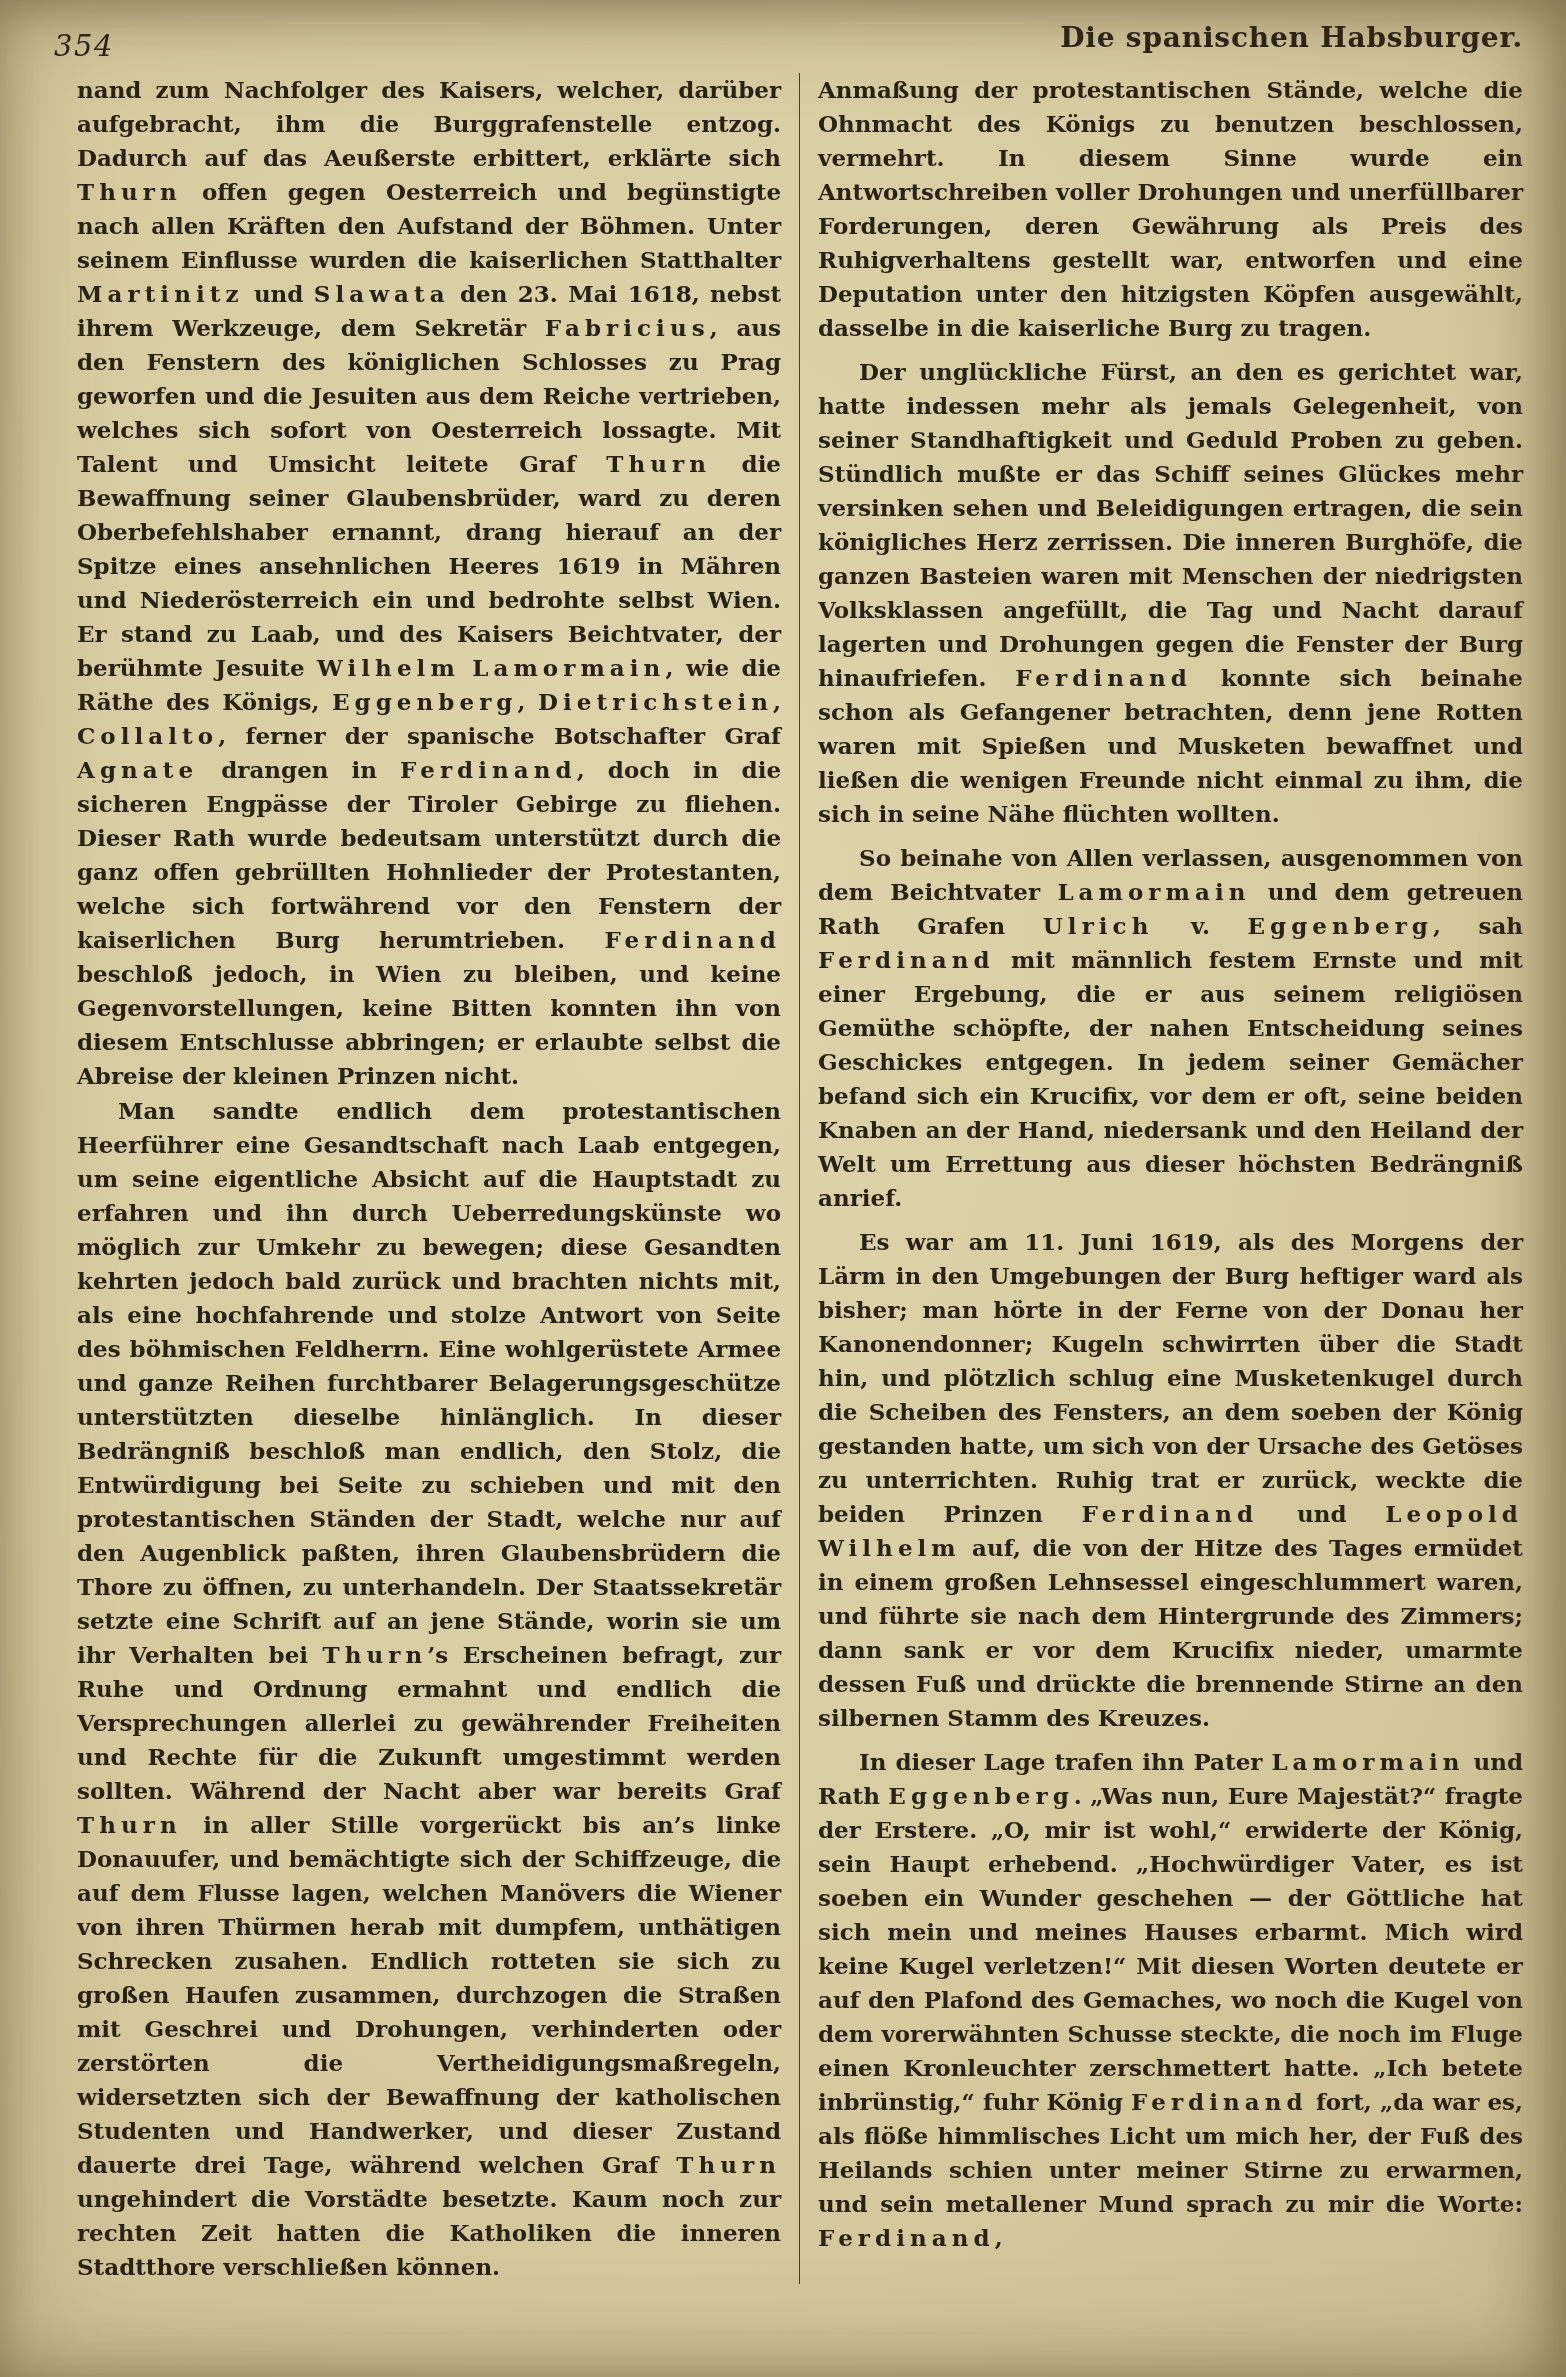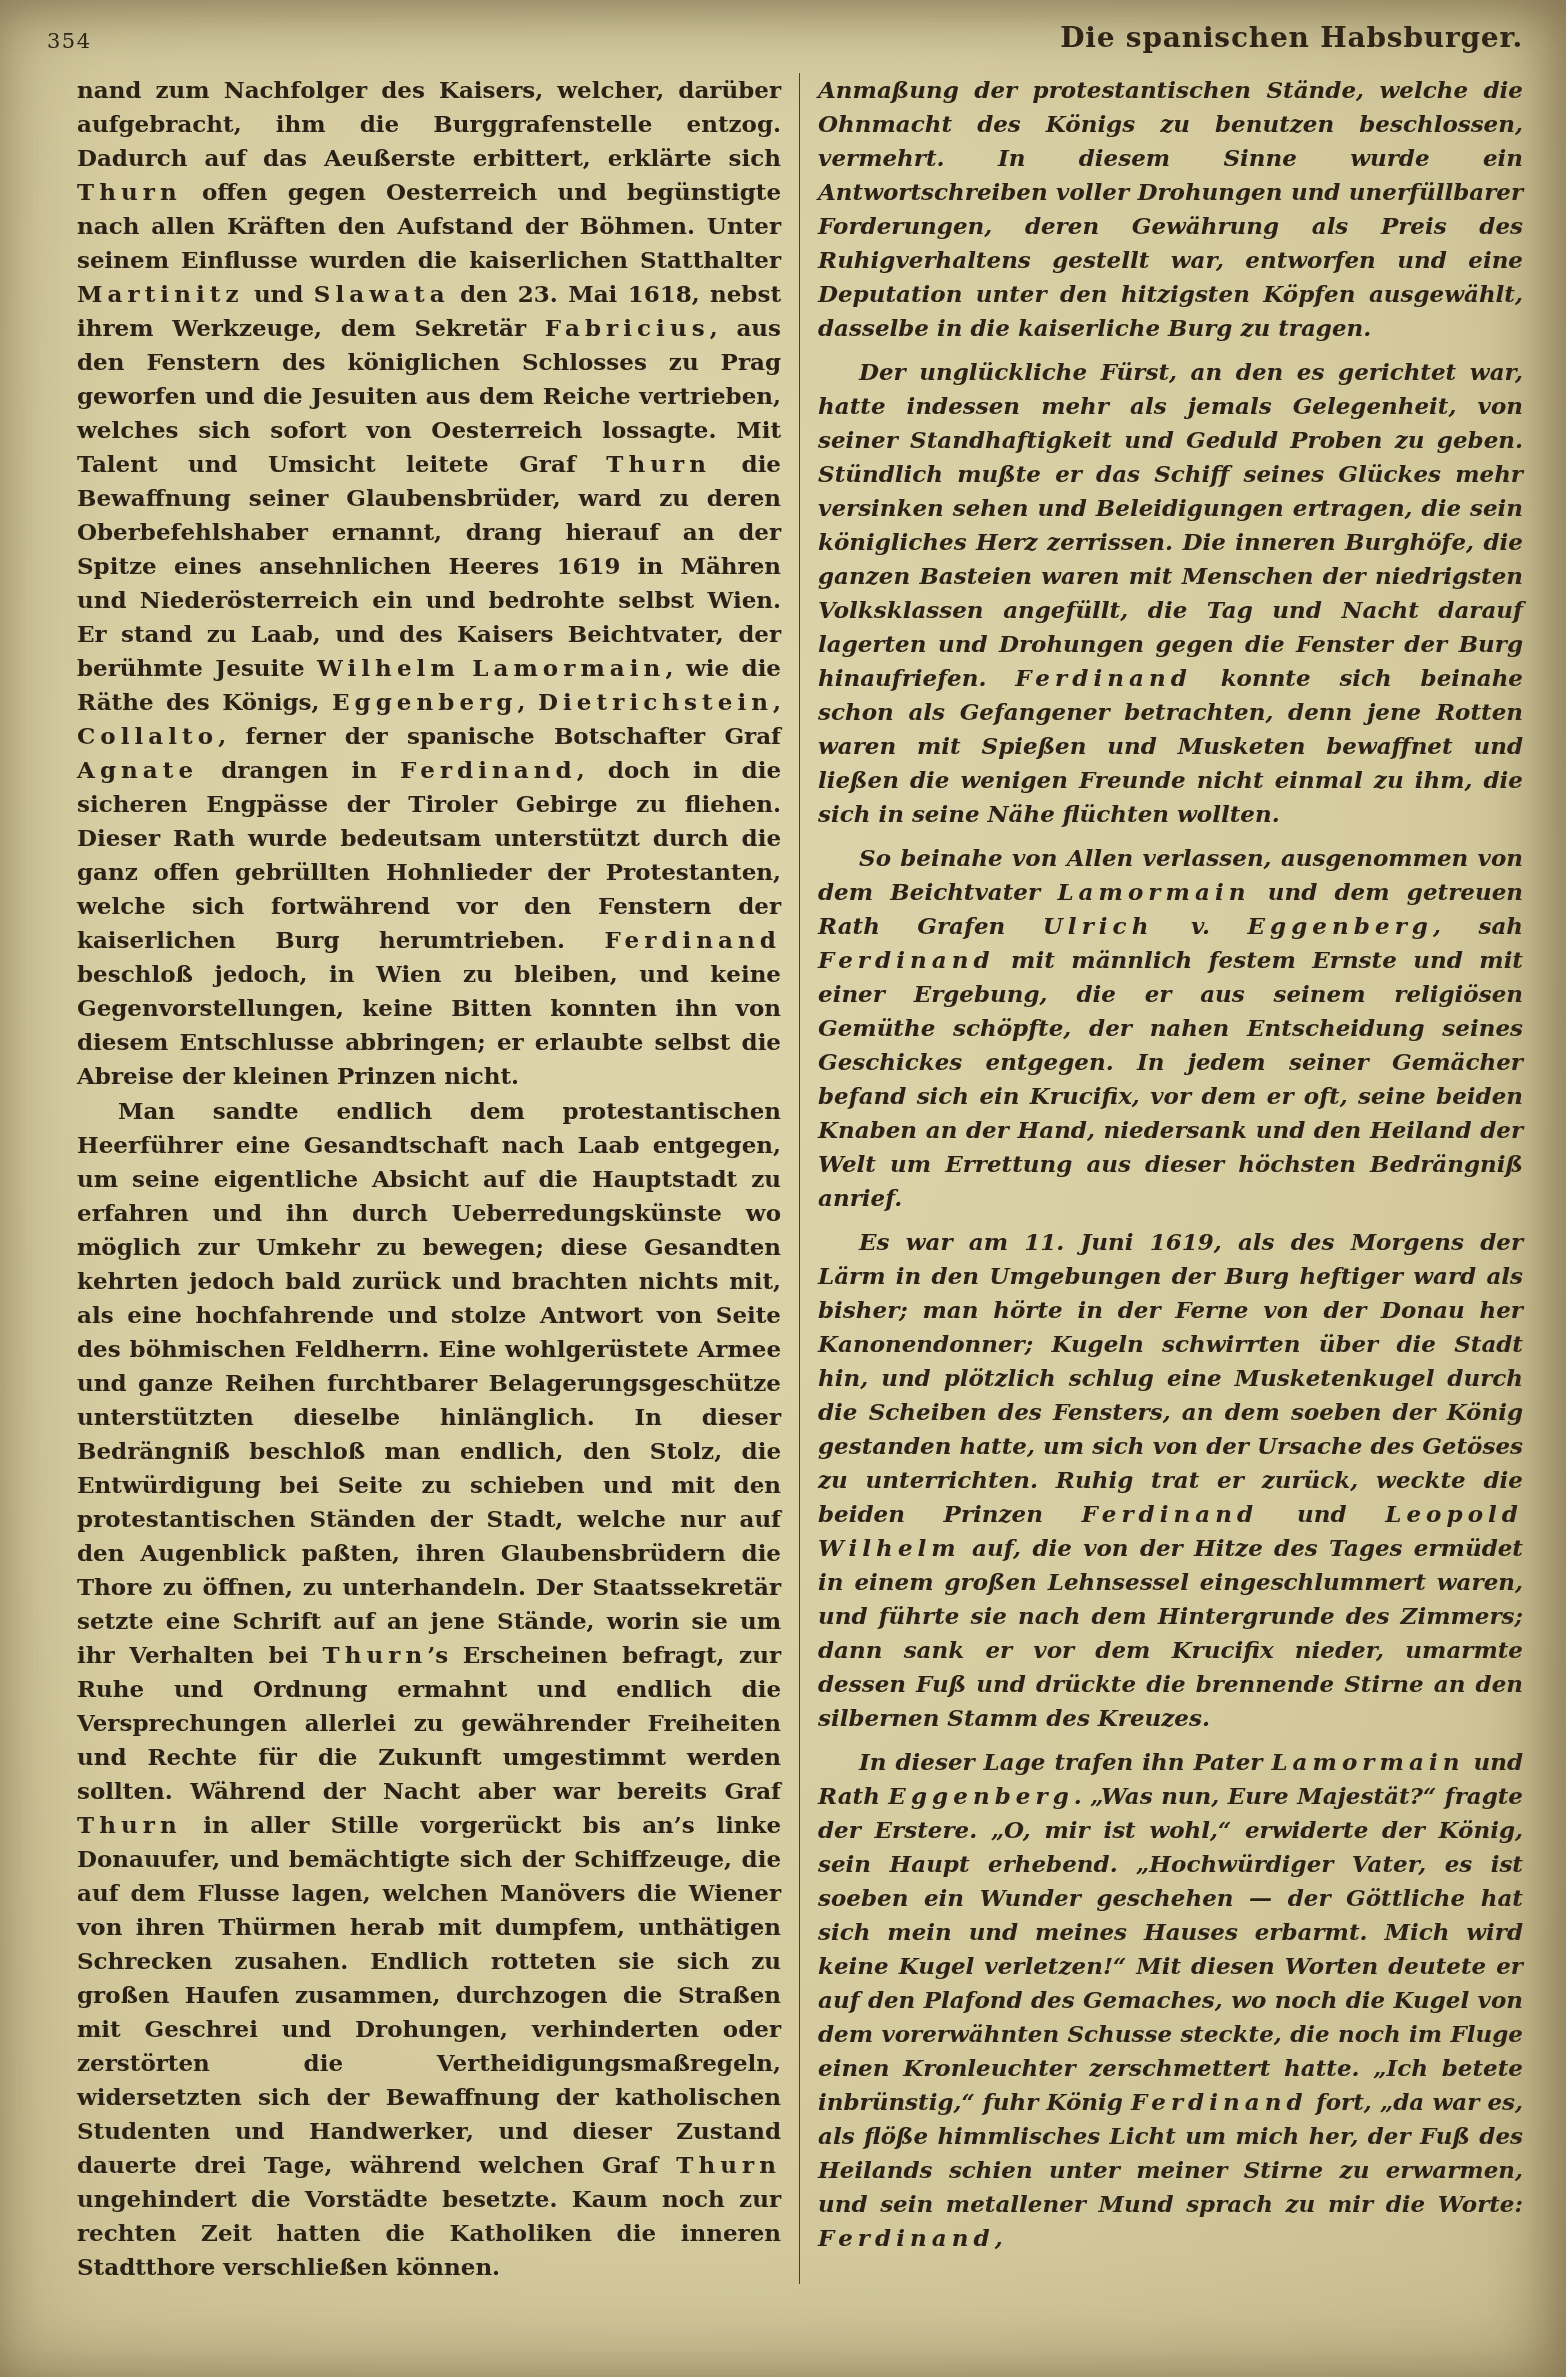--- a/index.html
+++ b/index.html
@@ -17,39 +17,39 @@
     position: absolute; inset: 0; pointer-events: none;
     box-shadow:
       inset 0 0 106px rgba(92, 74, 44, 0.38),
       inset -23px 0 53px rgba(80, 62, 34, 0.28),
       inset 0 13.6px 38px rgba(80, 62, 34, 0.22);
   }
   .page { position: absolute; inset: 0; padding: 19.6px 44px 33px 44px; }
 
   .header { position: relative; height: 44px; }
   .page-number {
-    position: absolute; left: 3px; top: 9px;
-    font-size: 21px; letter-spacing: 1.5px;
+    position: absolute; left: 10px; top: 9px;
+    font-size: 29px; letter-spacing: 1.5px; font-style: italic;
   }
   .title {
     text-align: right; font-size: 28px; font-weight: bold;
     padding-top: 1.5px; letter-spacing: 0.8px;
   }
 
   .columns { display: flex; align-items: stretch; margin-top: 9px; }
   .col {
     width: 50%;
     text-align: justify;
     font-size: 23px;
     line-height: 34px;
     font-weight: bold;
     hyphens: auto;
   }
   .col-left  { padding-right: 18px; border-right: 1.5px solid #4a4029; margin-left: 33px; }
-  .col-right { padding-left: 18px; font-style: italic; }
+  .col-right { padding-left: 18px; }
 
   .para { text-align: justify; }
   .para.indent { text-indent: 41px; }
   .col-right .para + .para { margin-top: 10px; }
   .col-left  .para + .para { margin-top: 1.5px; }
 
   .sperr { letter-spacing: 0.22em; }
 </style>
 </head>
 <body>

